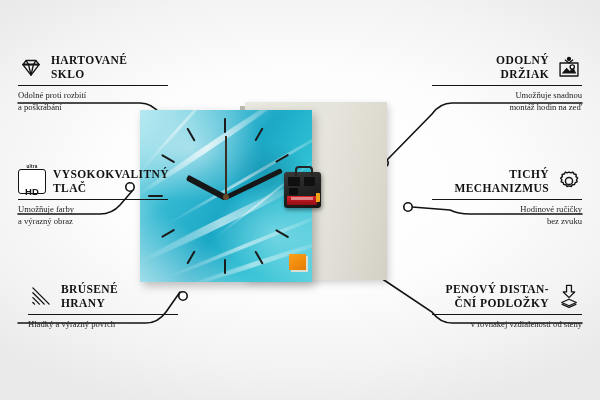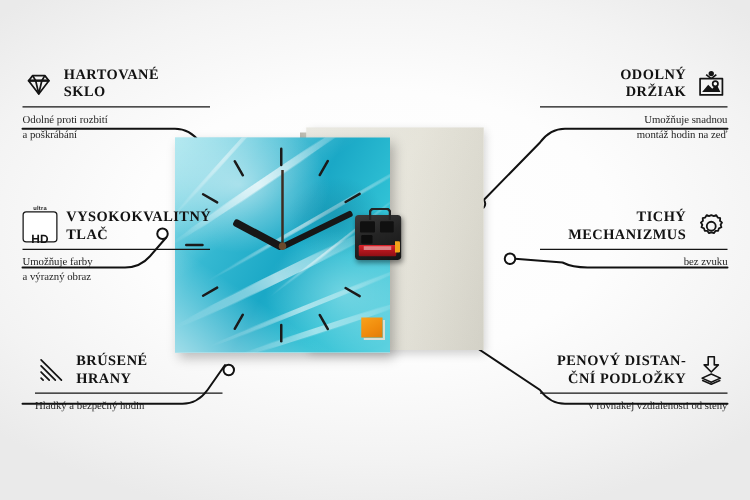--- a/index.html
+++ b/index.html
@@ -412,21 +412,21 @@
           <line x1="6" y1="24" x2="8" y2="26"></line>
         </g>
       </svg>
       <div class="f-title">
         <div>BRÚSENÉ</div>
         <div>HRANY</div>
       </div>
     </div>
     <div class="f-rule"></div>
     <div class="f-desc">
-      <div>Hladký a bezpečný hodin</div>
+      <div>Hladký a výrazný povrch</div>
     </div>
   </div>
 
   <div class="feature right" style="left:432px; top:52px;">
     <div class="f-head">
       <svg class="icon" viewBox="0 0 32 32">
         <g fill="none" stroke="#141414" stroke-width="1.7" stroke-linejoin="round">
           <rect x="5" y="11" width="22" height="16"></rect>
           <path d="M7,24 L13,17 L17,21 L21,16 L25,24 Z" fill="#141414" stroke="none"></path>
           <circle cx="20" cy="16" r="2.6" fill="#ffffff"></circle>
@@ -454,20 +454,21 @@
           <circle cx="16" cy="16" r="4.4"></circle>
         </g>
       </svg>
       <div class="f-title">
         <div>TICHÝ</div>
         <div>MECHANIZMUS</div>
       </div>
     </div>
     <div class="f-rule"></div>
     <div class="f-desc">
+      <div>Hodinové ručičky</div>
       <div>bez zvuku</div>
     </div>
   </div>
 
   <div class="feature right" style="left:432px; top:281px; width:150px;">
     <div class="f-head">
       <svg class="icon" viewBox="0 0 32 32">
         <g fill="none" stroke="#141414" stroke-width="1.6" stroke-linejoin="round">
           <path d="M13,3 h6 v8 h4 l-7,7 -7,-7 h4 Z"></path>
           <path d="M16,20 l9,4 -9,4 -9,-4 Z"></path>

